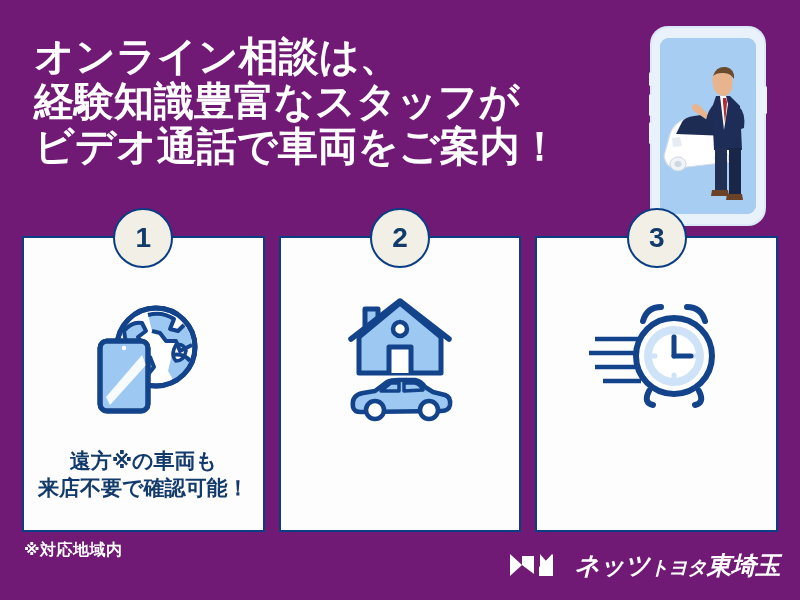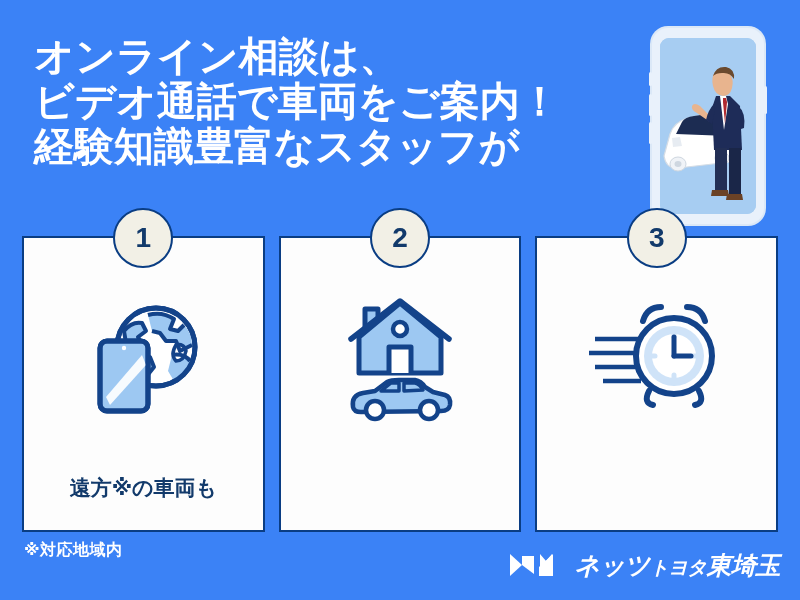--- a/index.html
+++ b/index.html
@@ -6,21 +6,21 @@
   html,body{margin:0;padding:0;}
   body{
     width:800px;height:600px;
     background:#0a3d83;
     font-family:"Liberation Sans","DejaVu Sans",sans-serif;
     overflow:hidden;
   }
   #banner{
     position:relative;
     width:800px;height:600px;
-    background:#3b82f6;
+    background:#701a75;
     box-sizing:border-box;
   }
   
   .headline{
     position:absolute;
     left:34px;top:34px;
     width:620px;
     color:#ffffff;
     font-weight:bold;
     font-size:40px;
@@ -131,22 +131,22 @@
   }
   .logo-text .sm{font-size:19px;}
 </style>
 </head>
 <body>
 
 <div id="banner">
 
   <div class="headline">
     <span class="ln">オンライン相談は、</span>
+    <span class="ln">経験知識豊富なスタッフが</span>
     <span class="ln">ビデオ通話で車両をご案内！</span>
-    <span class="ln">経験知識豊富なスタッフが</span>
   </div>
 
   <div class="phone-wrap">
     <div class="phone-body"></div>
     <div class="phone-btn pb1"></div>
     <div class="phone-btn pb2"></div>
     <div class="phone-btn pb3"></div>
     <div class="phone-btn-r"></div>
     <div class="phone-screen">
       <svg viewBox="0 0 96 176" width="96" height="176">
@@ -203,20 +203,21 @@
           <circle cx="76" cy="50" r="39" fill="none" stroke="#13438a" stroke-width="5"></circle>
 
           <rect x="20" y="44" width="48" height="70" rx="7" fill="#9dc8f2" stroke="#13438a" stroke-width="5"></rect>
           <path d="M26 100 L62 58 L66 68 L30 108 Z" fill="#ffffff" opacity="0.92"></path>
           <rect x="20" y="44" width="48" height="70" rx="7" fill="none" stroke="#13438a" stroke-width="5"></rect>
           <circle cx="44" cy="51" r="2.2" fill="#ffffff"></circle>
         </svg>
       </div>
       <div class="panel-caption">
         <span class="ln">遠方※の車両も</span>
+        <span class="ln">来店不要で確認可能！</span>
       </div>
     </div>
 
     <div class="panel">
       <div class="badge">2</div>
       <div class="icon-area">
         <svg width="126" height="132" viewBox="0 0 126 132">
 
           <rect x="28" y="18" width="13" height="26" fill="#9dc8f2" stroke="#13438a" stroke-width="5" stroke-linejoin="round"></rect>
           <path d="M63 12 L104 46 L104 82 L22 82 L22 46 Z" fill="#9dc8f2" stroke="#13438a" stroke-width="5" stroke-linejoin="round"></path>

